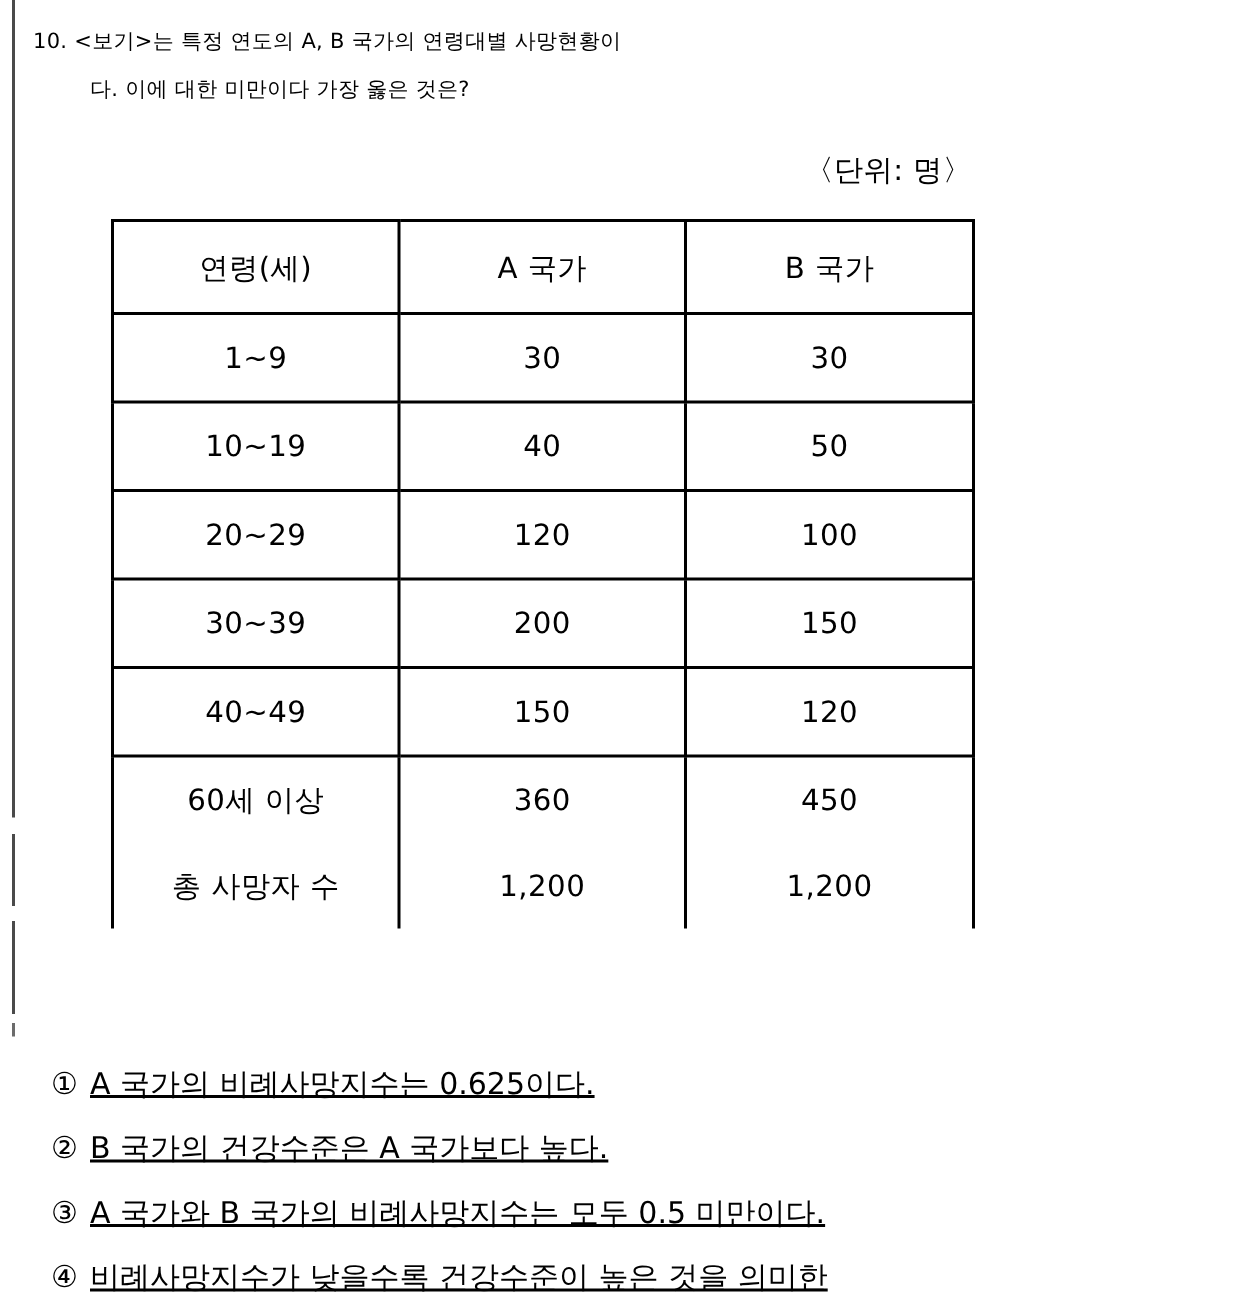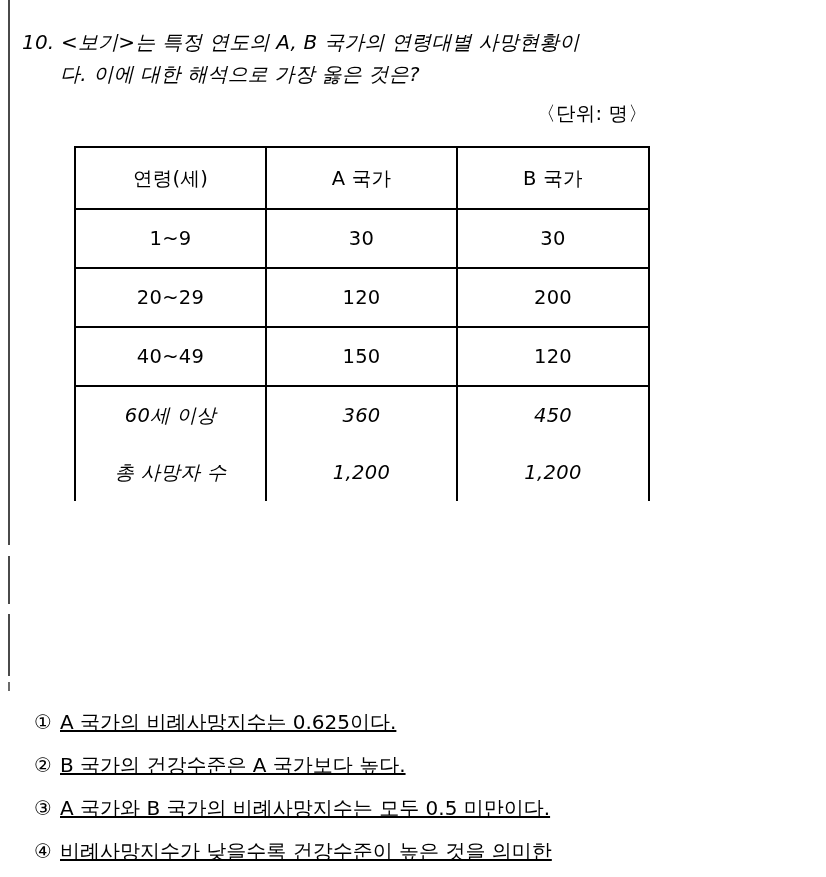--- a/index.html
+++ b/index.html
@@ -26,27 +26,26 @@
   }
   .page-edge.seg1 { top: 0px;   height: 545px; }
   .page-edge.seg2 { top: 556px; height: 48px;  }
   .page-edge.seg3 { top: 614px; height: 62px;  }
   .page-edge.seg4 { top: 682px; height: 9px;   background: #6b6b6b; }
 
   
   .question {
     position: absolute;
     left: 22px;
-    top: 26px;
+    top: 12px;
     width: 740px;
-    font-size: 20px;
+    font-size: 14px;
     line-height: 32px;
     letter-spacing: 0.2px;
     white-space: nowrap;
-    font-style: italic;
   }
   .q-line { display: block; }
   .q-line.indent { padding-left: 38px; }
 
   
   .unit-caption {
     position: absolute;
     right: 178px;
     top: 100px;
     font-size: 19.5px;
@@ -80,21 +79,20 @@
   .data-table col.c-age  { width: 191px; }
   .data-table col.c-a    { width: 191px; }
   .data-table col.c-b    { width: 192px; }
 
   .data-table thead th { height: 60px; }
 
   
   .data-table tr.faded td {
     border-top: none;
     border-bottom: none;
-    font-style: italic;
   }
   .data-table tr.faded td {
     background-image:
       linear-gradient(to bottom, transparent 0, transparent 100%);
   }
   
   .data-table tr.last-solid td { border-bottom: 2.2px solid #000000; }
 
   
   .choices {
@@ -124,21 +122,21 @@
 </head>
 <body>
 
 <div class="page-edge seg1"></div>
 <div class="page-edge seg2"></div>
 <div class="page-edge seg3"></div>
 <div class="page-edge seg4"></div>
 
 <div class="question">
   <span class="q-line">10. &lt;보기&gt;는 특정 연도의 A, B 국가의 연령대별 사망현황이</span>
-  <span class="q-line indent">다. 이에 대한 해석으로 가장 옳은 것은?</span>
+  <span class="q-line indent">다. 이에 대한 미만이다 가장 옳은 것은?</span>
 </div>
 
 <div class="unit-caption">〈단위: 명〉</div>
 
 <table class="data-table">
   <colgroup>
     <col class="c-age">
       <col class="c-a">
       <col class="c-b">
   </colgroup>
@@ -149,23 +147,33 @@
       <th>B 국가</th>
     </tr>
   </thead>
   <tbody>
       <tr>
         <td>1~9</td>
         <td>30</td>
         <td>30</td>
       </tr>
       <tr>
+        <td>10~19</td>
+        <td>40</td>
+        <td>50</td>
+      </tr>
+      <tr>
         <td>20~29</td>
         <td>120</td>
+        <td>100</td>
+      </tr>
+      <tr>
+        <td>30~39</td>
         <td>200</td>
+        <td>150</td>
       </tr>
       <tr>
         <td>40~49</td>
         <td>150</td>
         <td>120</td>
       </tr>
       <tr class="faded">
         <td>60세 이상</td>
         <td>360</td>
         <td>450</td>

